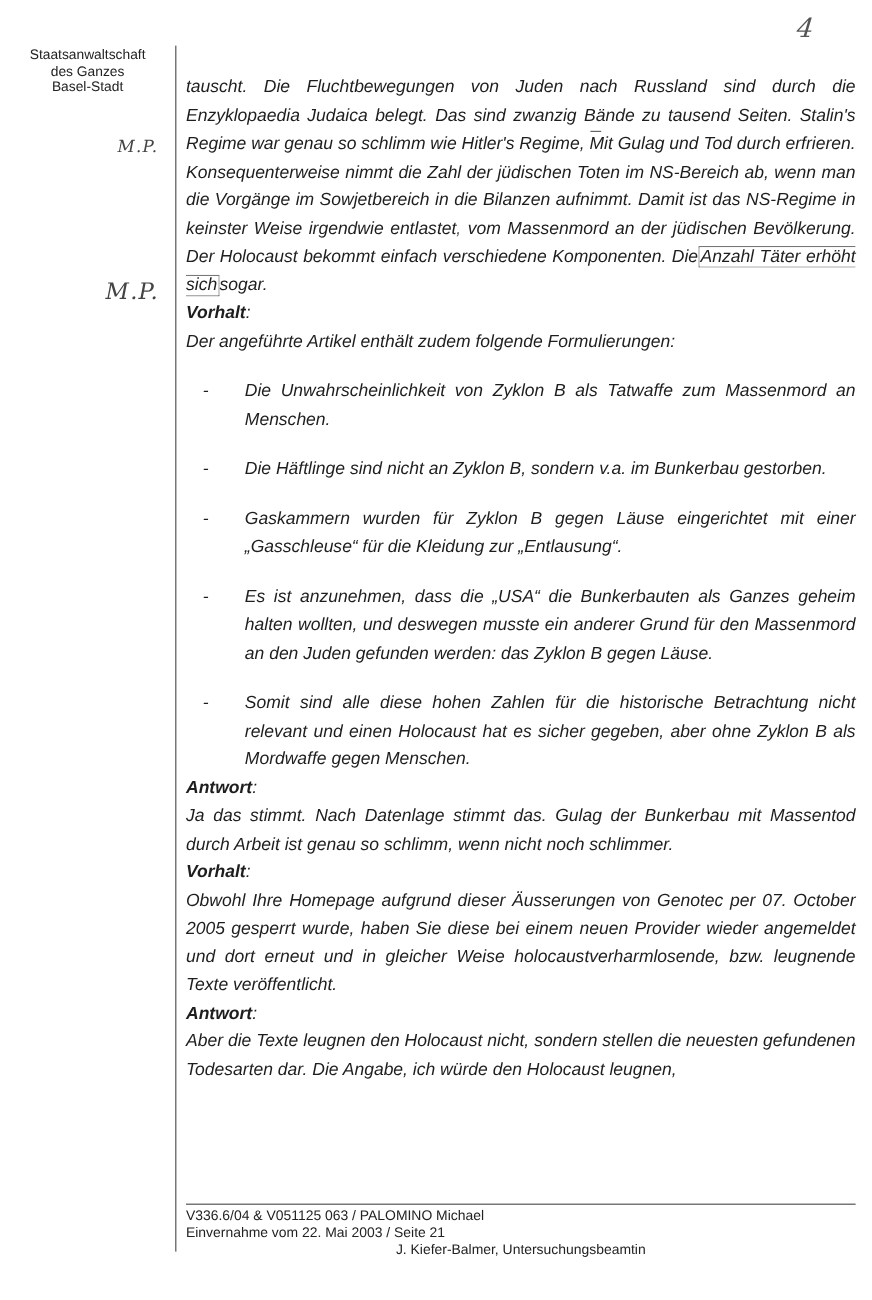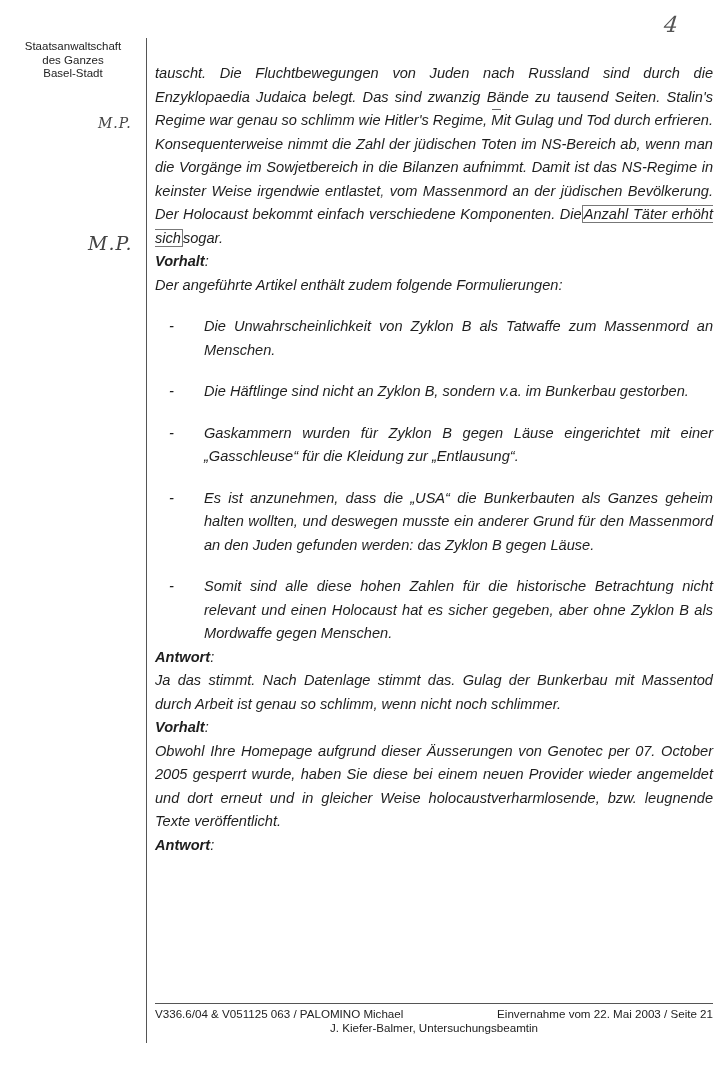--- a/index.html
+++ b/index.html
@@ -52,21 +52,21 @@
   }
   ul.points li.last-pt { margin-bottom: 0; }
 
   .footer-rule {
     position: absolute; left: 155px; top: 1003px; width: 558px; height: 1px; background: #555;
   }
   .footer {
     position: absolute; left: 155px; top: 1007px; width: 558px;
     font-size: 11.6px; line-height: 14px; color: #222;
   }
-  .footer .row1 { display: flex; justify-content: space-between; }
+  .footer .row1 { display: flex; justify-content: center; flex-direction: column; }
   .footer .row2 { text-align: center; }
   .signature {
     position: absolute; left: 505px; top: 1098px;
     font-family: "DejaVu Serif", serif; font-style: italic; font-size: 22px; color: #444;
     letter-spacing: 1px;
   }
 </style>
 </head>
 <body>
 
@@ -100,20 +100,21 @@
     <li class="last-pt"><span class="dash">-</span><span>Somit sind alle diese hohen Zahlen für die historische Betrachtung nicht relevant und einen Holocaust hat es sicher gegeben, aber ohne Zyklon B als Mordwaffe gegen Menschen.</span></li>
   </ul>
 
   <p class="label"><span>Antwort</span><span class="colon">:</span></p>
   <p>Ja das stimmt. Nach Datenlage stimmt das. Gulag der Bunkerbau mit Massentod durch Arbeit ist genau so schlimm, wenn nicht noch schlimmer.</p>
 
   <p class="label"><span>Vorhalt</span><span class="colon">:</span></p>
   <p>Obwohl Ihre Homepage aufgrund dieser Äusserungen von Genotec per 07. October 2005 gesperrt wurde, haben Sie diese bei einem neuen Provider wieder angemeldet und dort erneut und in gleicher Weise holocaustverharmlosende, bzw. leugnende Texte veröffentlicht.</p>
 
   <p class="label"><span>Antwort</span><span class="colon">:</span></p>
+  <p>Aber die Texte leugnen den Holocaust nicht, sondern stellen die neuesten gefundenen Todesarten dar. Die Angabe, ich würde den Holocaust leugnen,</p>
 </div>
 
 <div class="footer-rule"></div>
 <div class="footer">
   <div class="row1">
     <span>V336.6/04 &amp; V051125 063 / PALOMINO Michael</span>
     <span>Einvernahme vom 22. Mai 2003 / Seite 21</span>
   </div>
   <div class="row2">J. Kiefer-Balmer, Untersuchungsbeamtin</div>
 </div>

